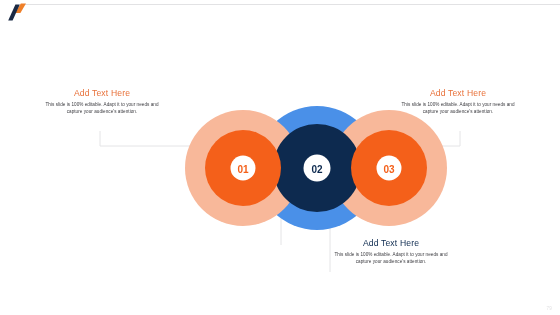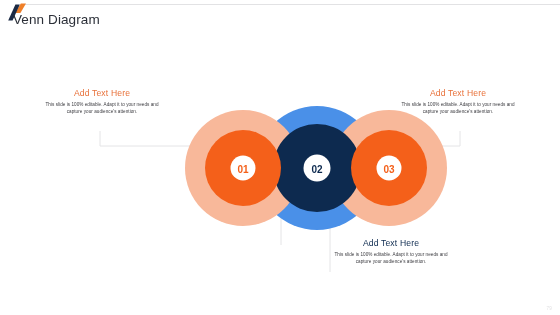--- a/index.html
+++ b/index.html
@@ -123,21 +123,20 @@
 <div class="header">
   <div class="header-rule"></div>
 
   <div class="logo">
     <svg width="26" height="22" viewBox="0 0 26 22">
       <path d="M13.8 1.5 L19.0 1.5 L13.4 11.0 L8.2 11.0 Z" fill="#ef7f28"></path>
       <path d="M8.4 2.6 L12.8 2.6 L5.6 18.6 L1.2 18.6 Z" fill="#1b2a45"></path>
     </svg>
   </div>
 
-  <div class="page-title">Venn Diagram</div>
 </div>
 
 <svg class="connectors" width="560" height="315" viewBox="0 0 560 315">
 
   <path d="M100 131 L100 146 L215 146" fill="none" stroke="#e4e4e6" stroke-width="1"></path>
 
   <path d="M460 131 L460 146 L345 146" fill="none" stroke="#e4e4e6" stroke-width="1"></path>
 
   <path d="M281 212 L281 245" fill="none" stroke="#e4e4e6" stroke-width="1"></path>
   <path d="M330 228 L330 272" fill="none" stroke="#e4e4e6" stroke-width="1"></path>

